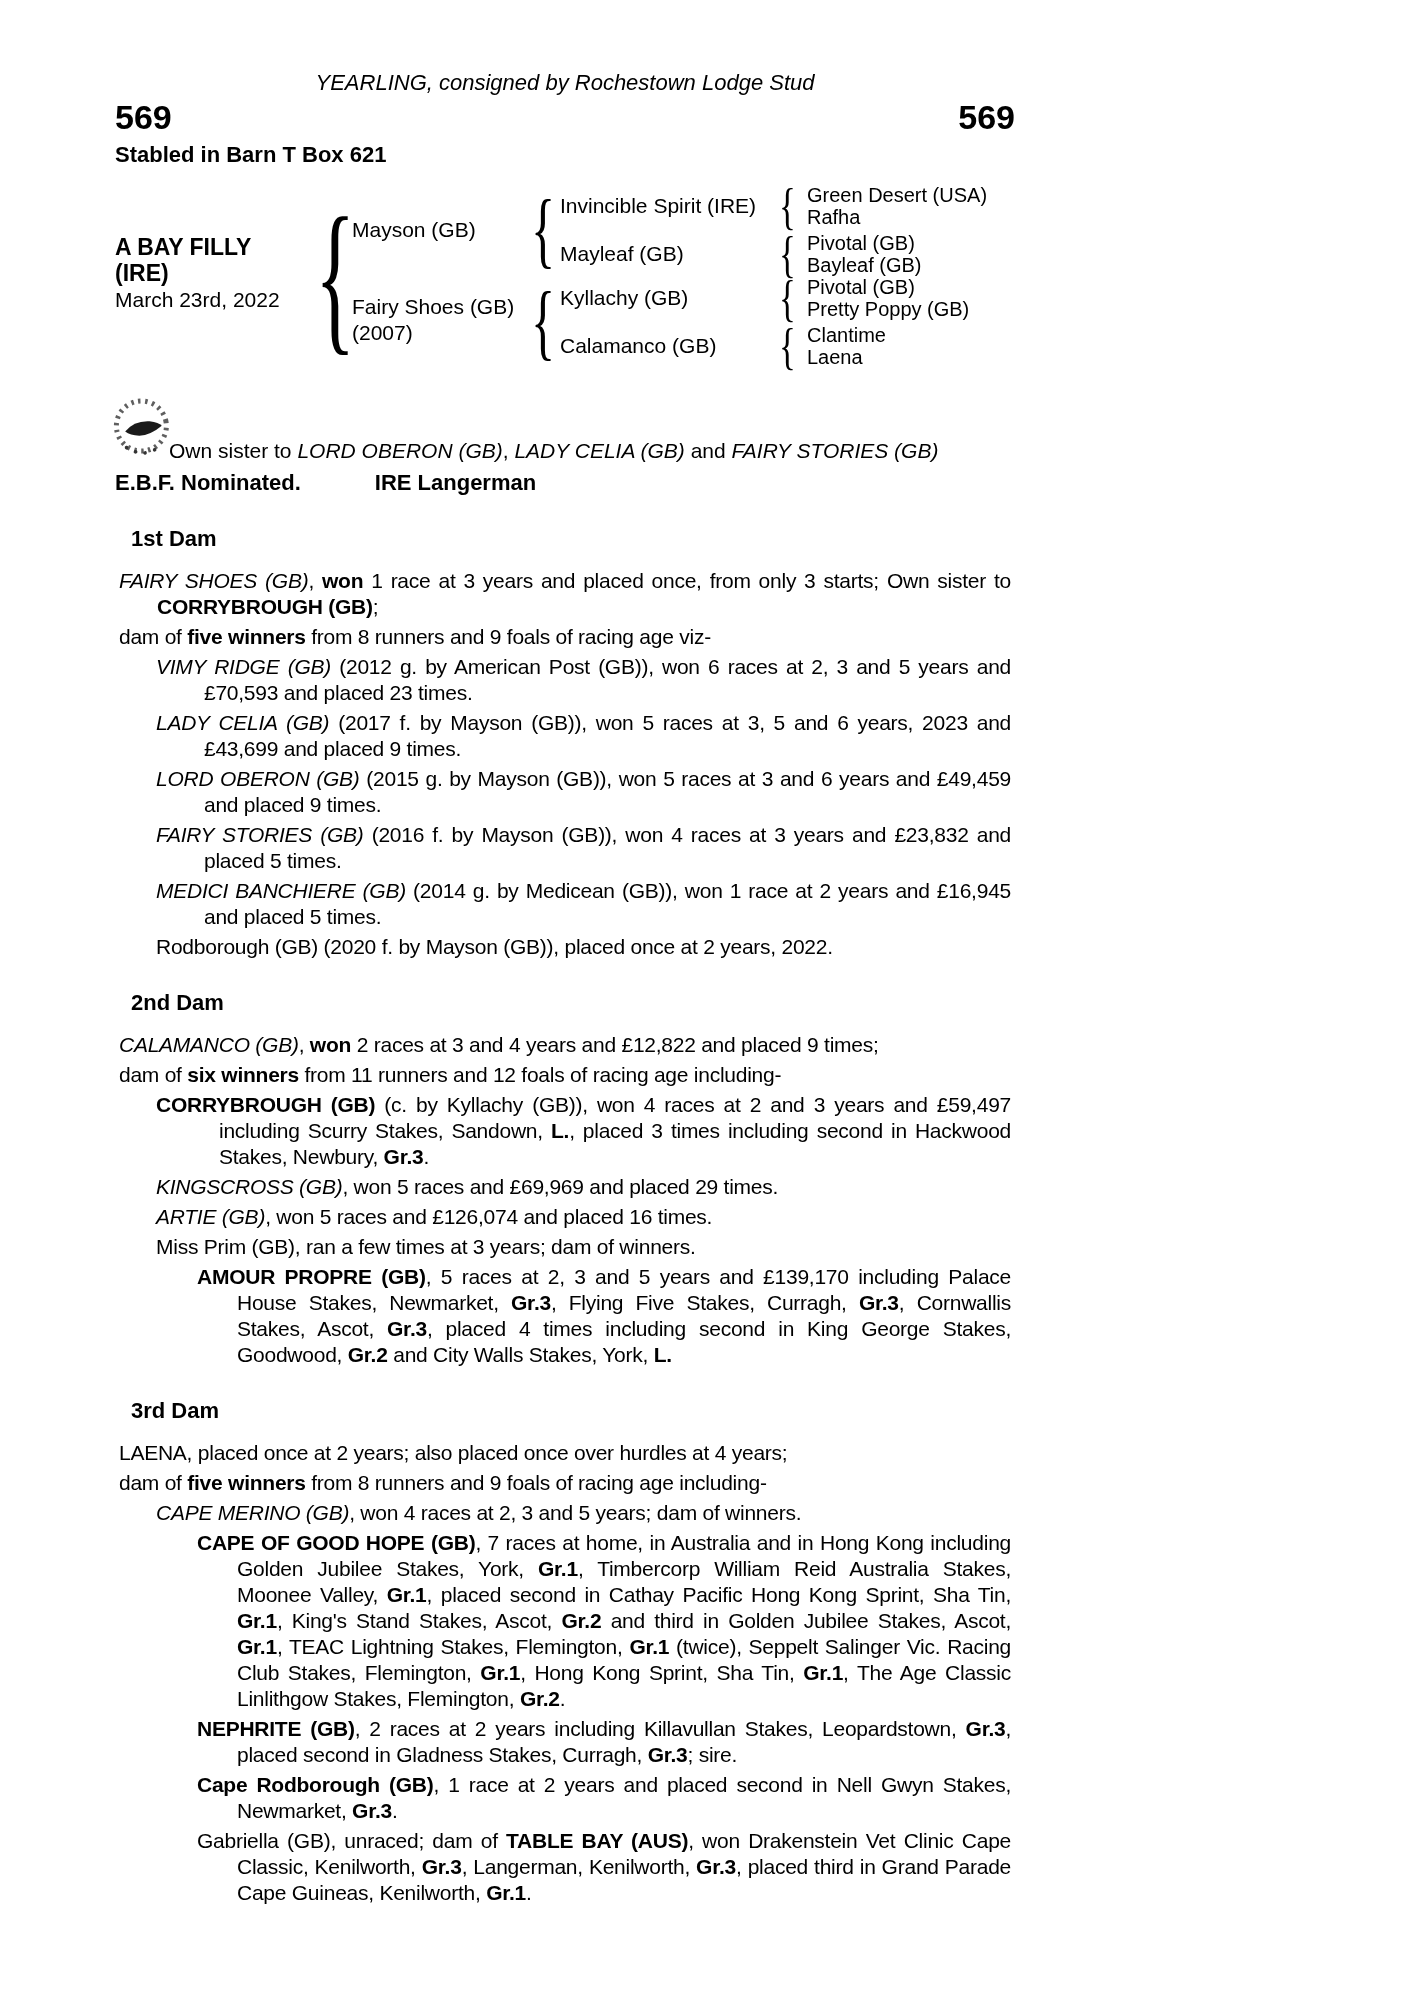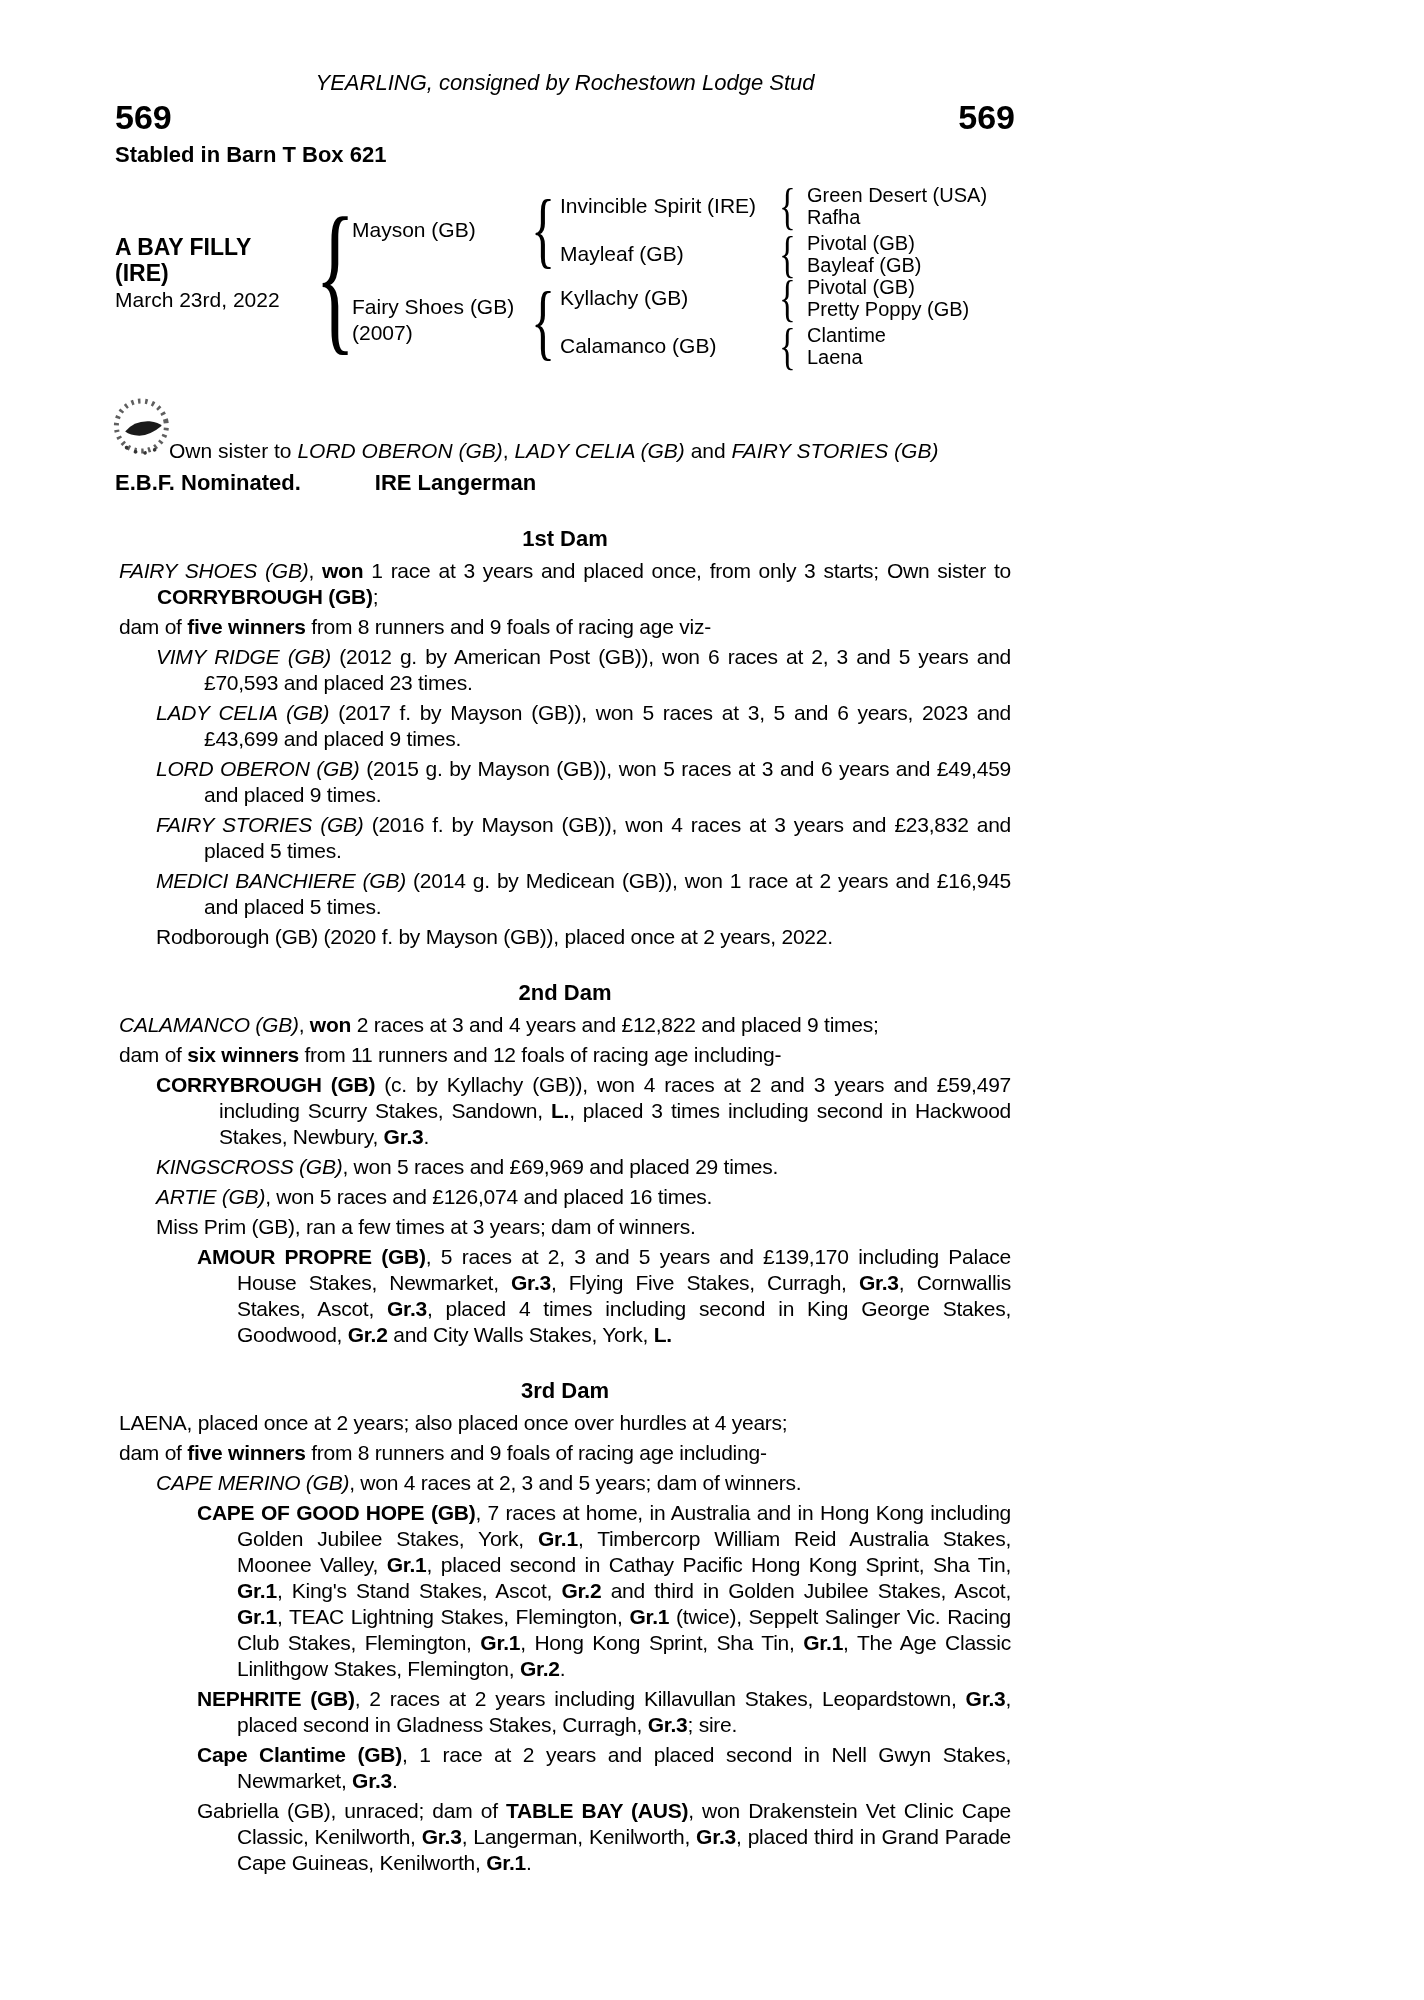--- a/index.html
+++ b/index.html
@@ -36,21 +36,21 @@
   .brace.g4.p4{top:137px;}
 
   
   .sister-row{position:relative;margin-top:18px;min-height:70px;}
   .stamp{position:absolute;left:-6px;top:0;width:66px;height:70px;}
   .sister-text{position:absolute;left:54px;bottom:0;font-size:21px;line-height:26px;white-space:nowrap;}
   .ebf-row{display:flex;gap:74px;font-weight:bold;font-size:22px;line-height:26px;margin-top:6px;}
 
   
   .section{margin-top:30px;}
-  .section-heading{font-weight:bold;font-size:22px;line-height:26px;margin:6px;text-align:center;}
+  .section-heading{font-weight:bold;font-size:22px;line-height:26px;margin:16px;}
   .paras{font-size:21px;line-height:26px;letter-spacing:-0.25px;}
   .para{margin:4px;text-align:justify;}
   .p-dam{padding-left:38px;text-indent:-38px;}
   .p-prog{padding-left:85px;text-indent:-48px;}
   .p-prog-deep{padding-left:100px;text-indent:-63px;}
   .p-sub{padding-left:118px;text-indent:-40px;}
   .b{font-weight:bold;}
   .i{font-style:italic;}
 </style>
 </head>
@@ -147,18 +147,18 @@
   </div>
 
   <div class="section">
     <h2 class="section-heading">3rd Dam</h2>
     <div class="paras">
         <p class="para p-dam"><span>LAENA, placed once at 2 years; also placed once over hurdles at 4 years;</span></p>
         <p class="para p-dam"><span>dam of </span><span class="b">five winners</span><span> from 8 runners and 9 foals of racing age including-</span></p>
         <p class="para p-prog"><span class="i">CAPE MERINO (GB)</span><span>, won 4 races at 2, 3 and 5 years; dam of winners.</span></p>
         <p class="para p-sub"><span class="b">CAPE OF GOOD HOPE (GB)</span><span>, 7 races at home, in Australia and in Hong Kong including Golden Jubilee Stakes, York, </span><span class="b">Gr.1</span><span>, Timbercorp William Reid Australia Stakes, Moonee Valley, </span><span class="b">Gr.1</span><span>, placed second in Cathay Pacific Hong Kong Sprint, Sha Tin, </span><span class="b">Gr.1</span><span>, King's Stand Stakes, Ascot, </span><span class="b">Gr.2</span><span> and third in Golden Jubilee Stakes, Ascot, </span><span class="b">Gr.1</span><span>, TEAC Lightning Stakes, Flemington, </span><span class="b">Gr.1</span><span> (twice), Seppelt Salinger Vic. Racing Club Stakes, Flemington, </span><span class="b">Gr.1</span><span>, Hong Kong Sprint, Sha Tin, </span><span class="b">Gr.1</span><span>, The Age Classic Linlithgow Stakes, Flemington, </span><span class="b">Gr.2</span><span>.</span></p>
         <p class="para p-sub"><span class="b">NEPHRITE (GB)</span><span>, 2 races at 2 years including Killavullan Stakes, Leopardstown, </span><span class="b">Gr.3</span><span>, placed second in Gladness Stakes, Curragh, </span><span class="b">Gr.3</span><span>; sire.</span></p>
-        <p class="para p-sub"><span class="b">Cape Clantime (GB)</span><span>, 1 race at 2 years and placed second in Nell Gwyn Stakes, Newmarket, </span><span class="b">Gr.3</span><span>.</span></p>
+        <p class="para p-sub"><span class="b">Cape Rodborough (GB)</span><span>, 1 race at 2 years and placed second in Nell Gwyn Stakes, Newmarket, </span><span class="b">Gr.3</span><span>.</span></p>
         <p class="para p-sub"><span>Gabriella (GB), unraced; dam of </span><span class="b">TABLE BAY (AUS)</span><span>, won Drakenstein Vet Clinic Cape Classic, Kenilworth, </span><span class="b">Gr.3</span><span>, Langerman, Kenilworth, </span><span class="b">Gr.3</span><span>, placed third in Grand Parade Cape Guineas, Kenilworth, </span><span class="b">Gr.1</span><span>.</span></p>
       </div>
   </div>
 
 </div>
 
 </body></html>

